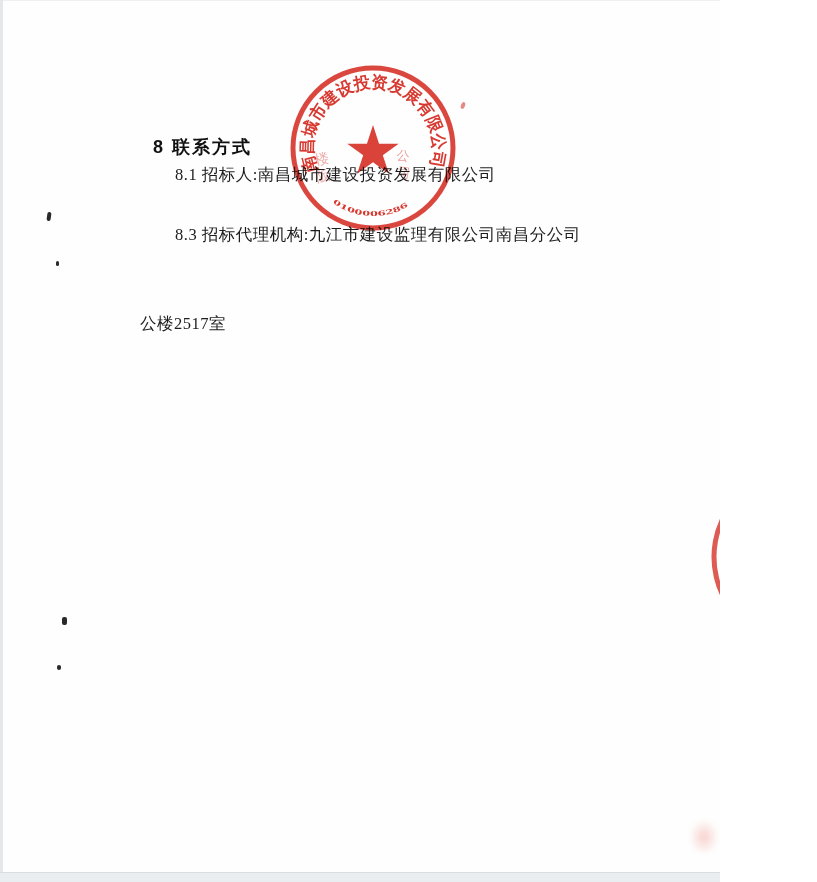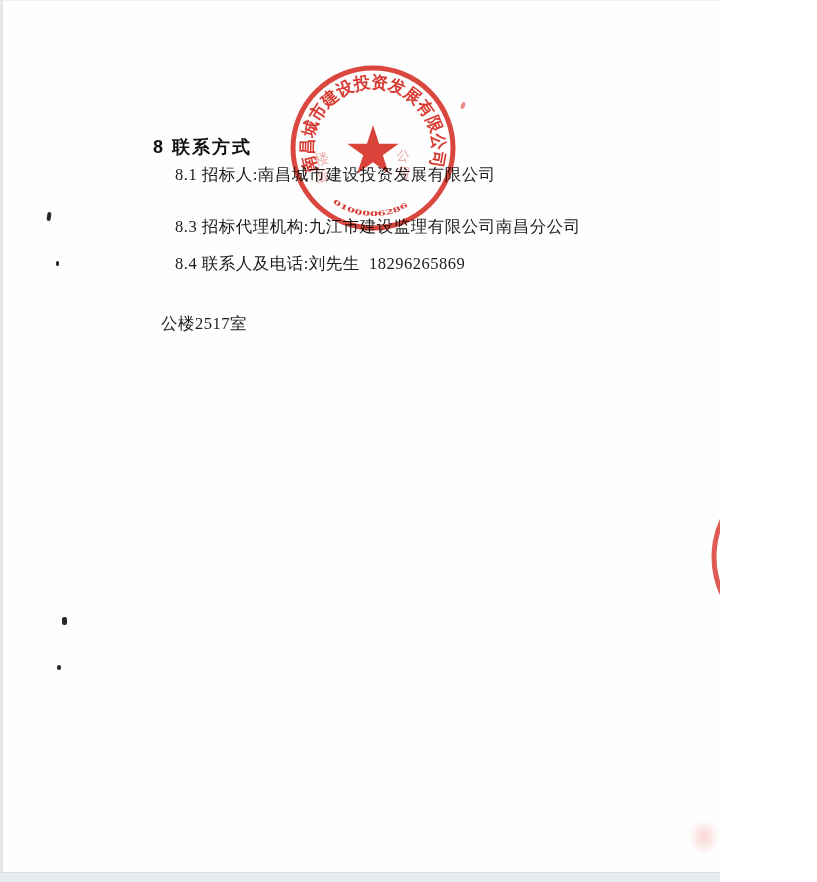--- a/index.html
+++ b/index.html
@@ -19,22 +19,22 @@
     position:absolute;left:153px;top:135px;
     font-family:"Liberation Sans","DejaVu Sans",sans-serif;
     font-weight:700;font-size:18px;letter-spacing:2px;color:#111;
     white-space:pre;
   }
   .doc-line{
     position:absolute;left:175px;
     font-size:16.5px;letter-spacing:.5px;white-space:pre;
     font-weight:500;
   }
-  .l1{top:164px}.l2{top:195px}.l3{top:216px}.l4{top:253px}.l5{top:284px}
-  .l6{top:313px;left:161px}
+  .l1{top:164px}.l2{top:195px}.l3{top:224px}.l4{top:253px}.l5{top:284px}
+  .l6{top:313px;left:140px}
 
   
   .seal{position:absolute;mix-blend-mode:multiply;}
   .seal-top{left:278px;top:53px;width:190px;height:190px;opacity:.92;}
   .seal-right{
     left:702px;top:457px;width:200px;height:200px;opacity:.85;
     -webkit-mask-image:linear-gradient(100deg,#000 25%,rgba(0,0,0,0) 55%);
     mask-image:linear-gradient(100deg,#000 25%,rgba(0,0,0,0) 55%);
   }
   .seal svg{display:block;width:100%;height:100%;}
@@ -55,21 +55,20 @@
 <body>
 
 <div id="page">
 
   <div class="edge-top"></div>
   <div class="edge-left"></div>
 
   <div class="heading">8 联系方式</div>
   <div class="doc-line l1">8.1 招标人:南昌城市建设投资发展有限公司</div>
   <div class="doc-line l3">8.3 招标代理机构:九江市建设监理有限公司南昌分公司</div>
-  <div class="doc-line l4">8.4 联系人及电话:刘先生  18296265869</div>
   <div class="doc-line l6">公楼2517室</div>
 
   <div class="seal seal-top">
     <svg viewBox="0 0 190 190" xmlns="http://www.w3.org/2000/svg">
       <defs>
         <path id="arcTop1" d="M 39.4 117.5 A 60 60 0 1 1 150.6 117.5" fill="none"></path>
         <path id="arcBot1" d="M 53.1 148.6 A 68 68 0 0 0 136.9 148.6" fill="none"></path>
       </defs>
       <circle cx="95" cy="95" r="80" fill="none" stroke="#d5281e" stroke-width="5" stroke-opacity=".93"></circle>
       <text font-size="17" fill="#d5281e" font-weight="bold">

